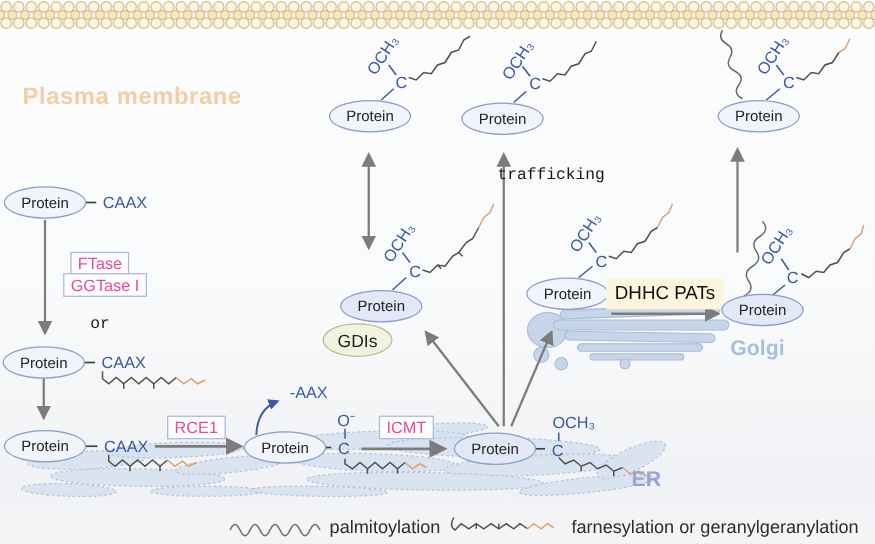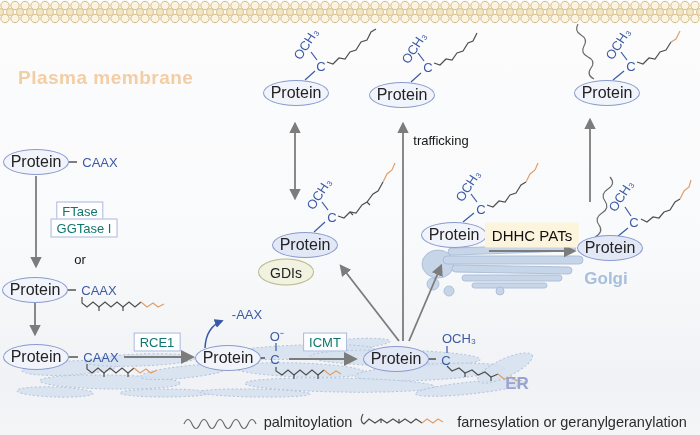--- a/index.html
+++ b/index.html
@@ -6,32 +6,32 @@
   #stage{
     position:relative;width:700px;height:435px;overflow:hidden;
     font-family:"Liberation Sans",sans-serif;
     background:linear-gradient(to bottom,#fcfcfd 0%,#f9fafb 55%,#f1f2f5 88%,#f4f5f7 100%);
   }
   #gfx{position:absolute;left:0;top:0;width:700px;height:435px;}
   .ell{
     position:absolute;transform:translate(-50%,-50%);
     width:64px;height:24px;border:1.6px solid #8a9bce;border-radius:50%;
     background:#f2f4fb;display:flex;align-items:center;justify-content:center;
-    font-size:16px;color:#232323;
+    font-size:12px;color:#232323;
   }
   .ell.lav{background:#e2e8f6;}
   .box{
     position:absolute;transform:translate(-50%,-50%);
     border:1.2px solid #a9b6dd;background:rgba(255,255,255,.92);
-    padding:1px 5px;font-size:13px;color:#0f766e;
+    padding:1px 5px;font-size:13px;color:#ec4899;
   }
   .chem{position:absolute;transform:translate(-50%,-50%);color:#3b5aa5;font-size:13px;white-space:nowrap;}
   .chem.big{font-size:13px;}
   .chem.rot{transform:translate(-50%,-50%) rotate(-57deg);}
-  .plain{position:absolute;transform:translate(-50%,-50%);color:#161616;font-size:13px;white-space:nowrap;}
+  .plain{position:absolute;transform:translate(-50%,-50%);color:#161616;font-size:13px;white-space:nowrap;font-family:Liberation Mono, monospace;}
   .pm-label{position:absolute;color:#f3cda4;font-weight:bold;font-size:19px;letter-spacing:.5px;}
   .org-label{position:absolute;transform:translate(-50%,-50%);font-weight:bold;font-size:17px;}
   .dhhc{
     position:absolute;transform:translate(-50%,-50%);
     background:#fcf4dd;padding:4px 7px;font-size:15px;color:#111;white-space:nowrap;
   }
   .gdis{
     position:absolute;transform:translate(-50%,-50%);
     width:54px;height:25px;border:1.3px solid #b6ba8c;border-radius:50%;
     background:#f1f2df;display:flex;align-items:center;justify-content:center;

